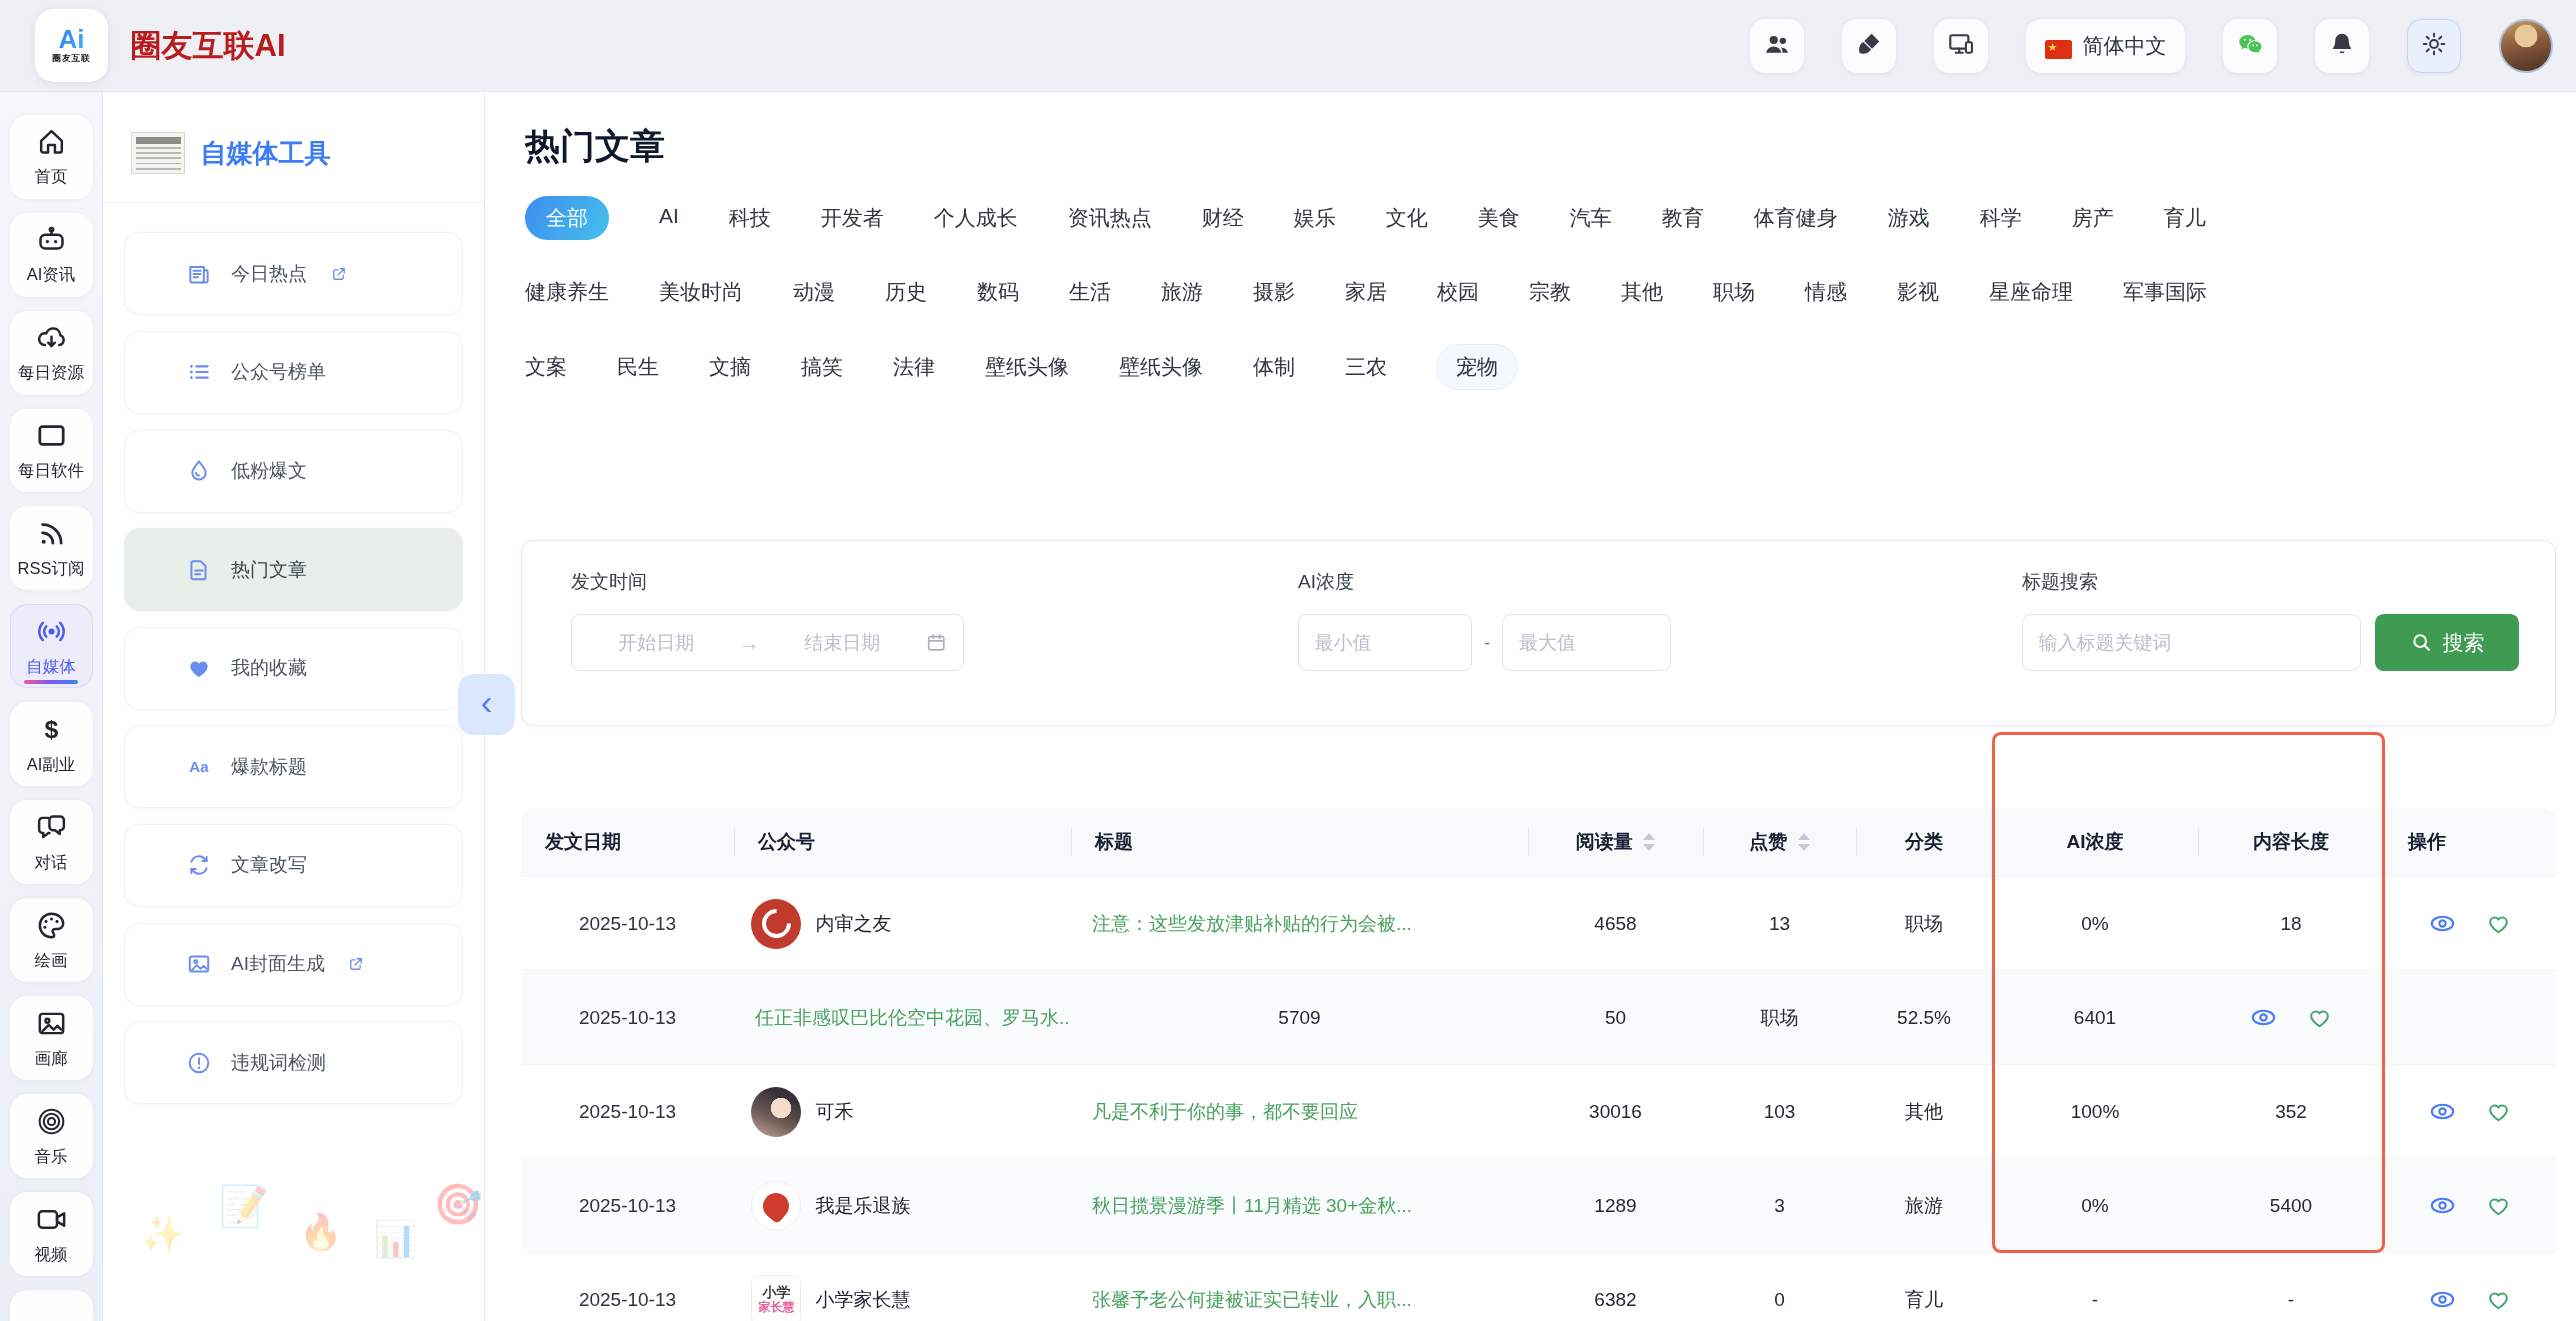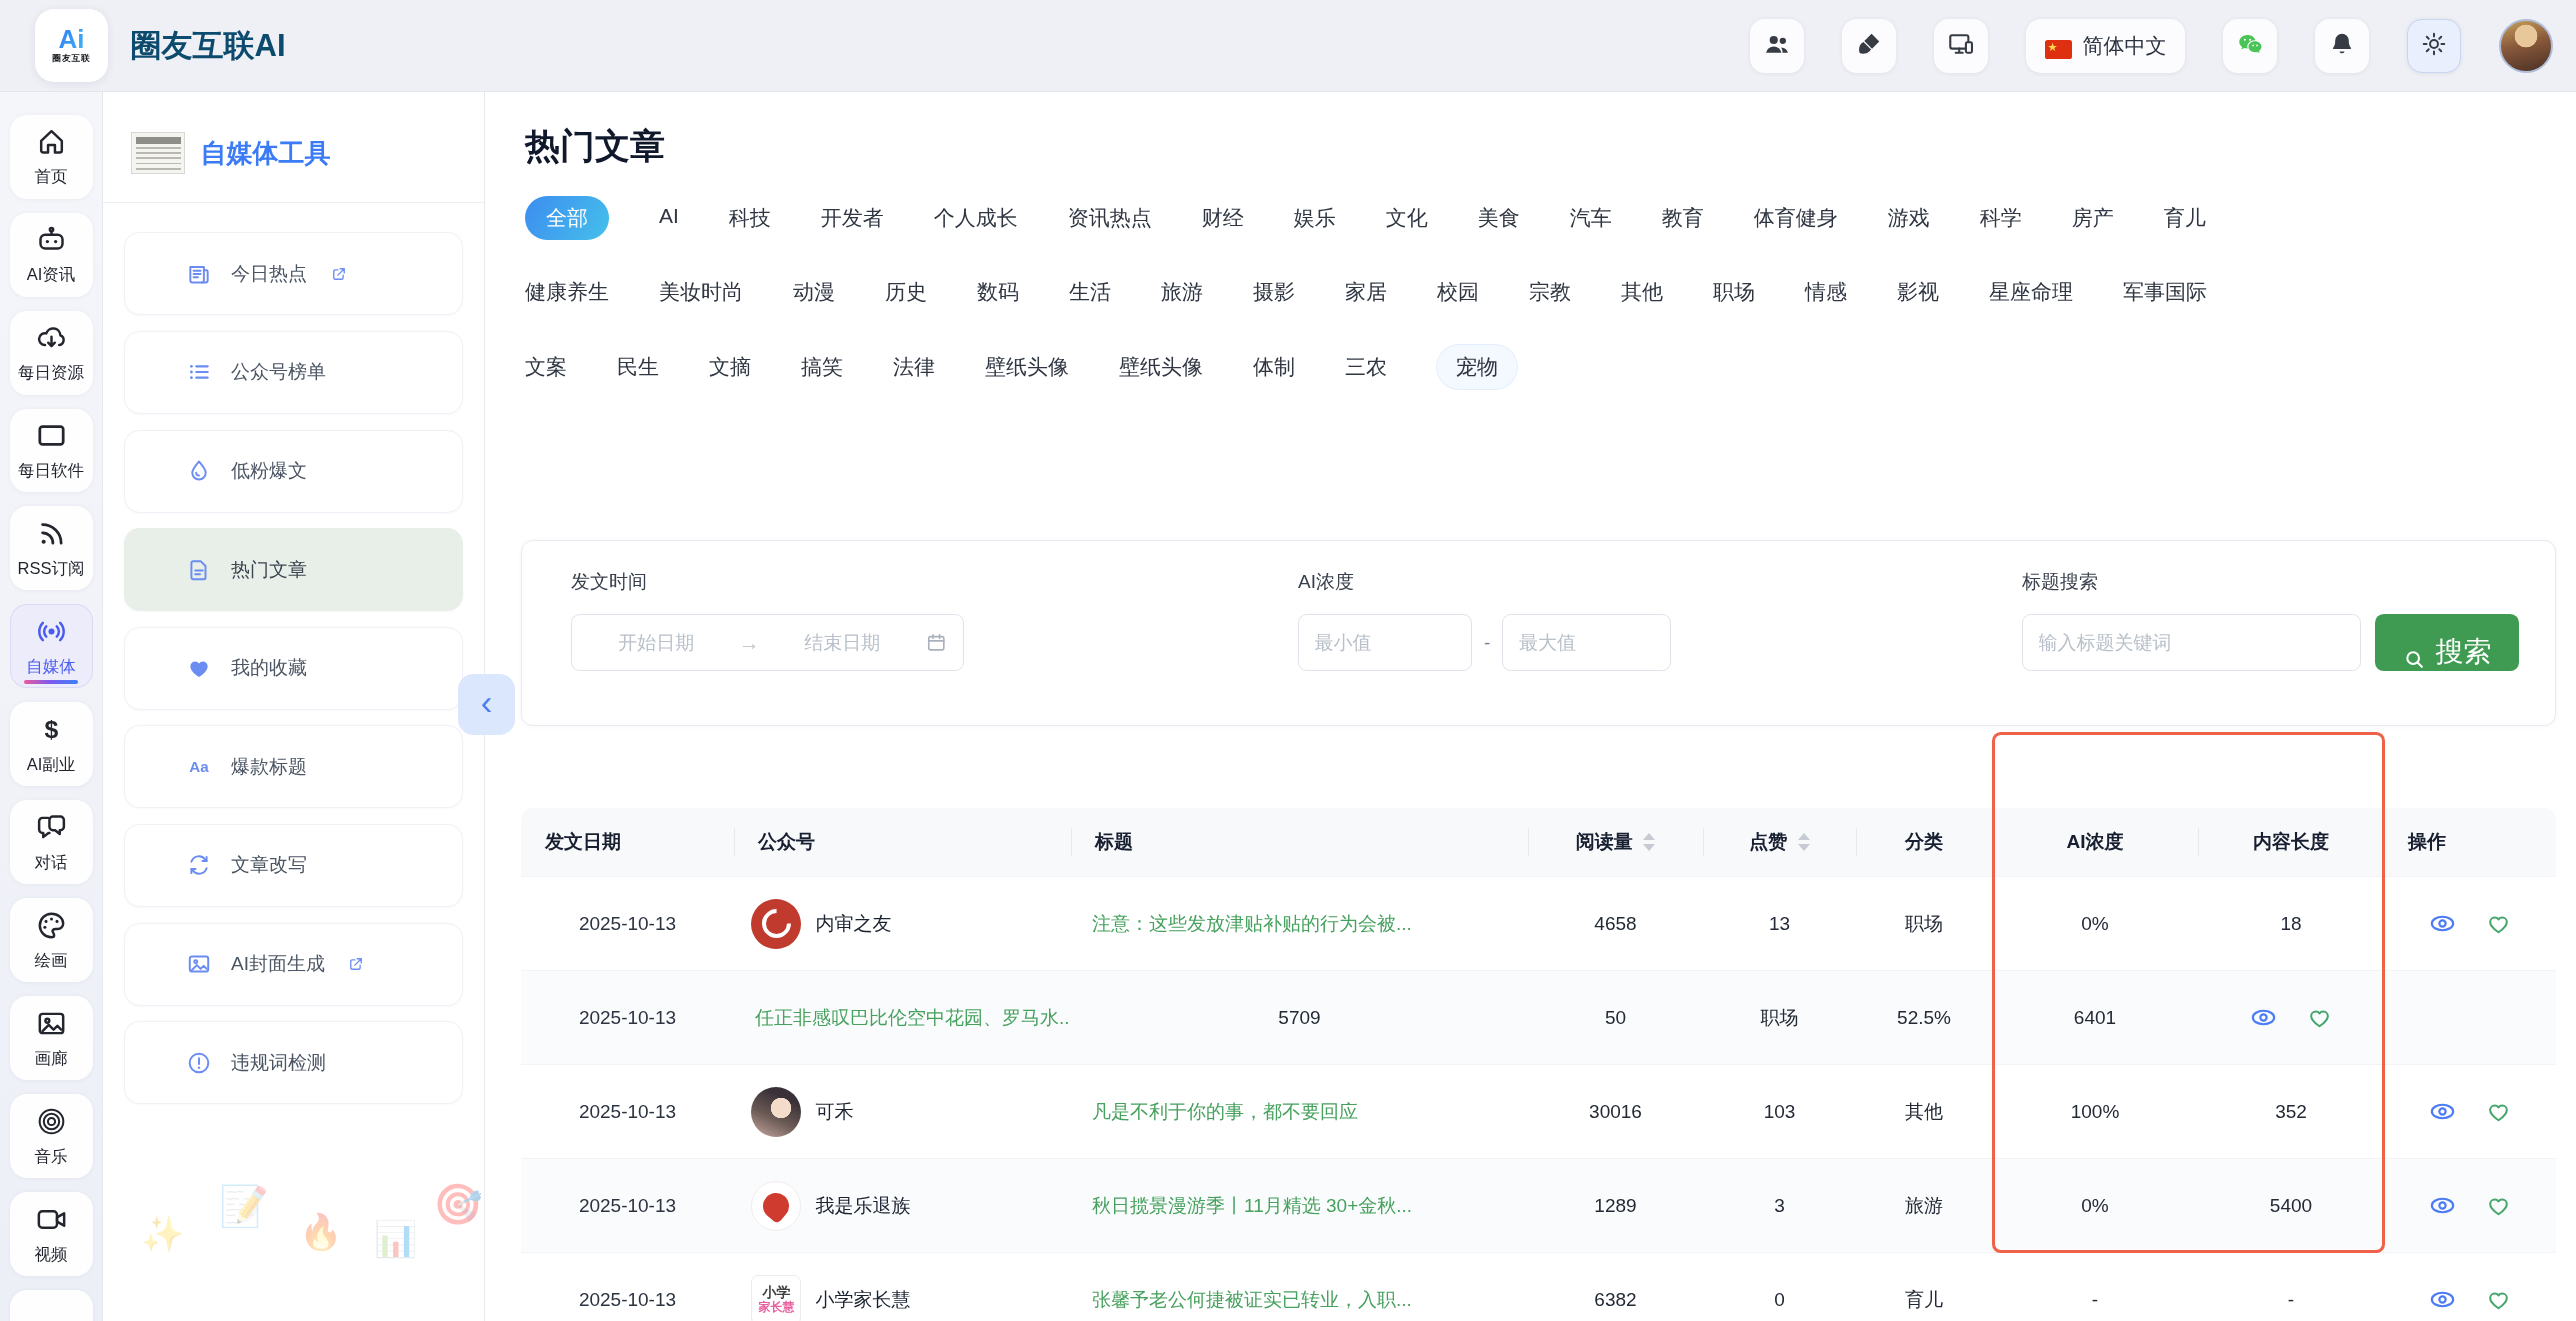--- a/index.html
+++ b/index.html
@@ -14,21 +14,21 @@
   .topbar { position:absolute; left:0; top:0; right:0; height:92px;
     display:flex; align-items:center; padding:0 22.6px 0 35px;
     border-bottom:0.9px solid #e2e5ed; z-index:3; }
   .logo-card { width:73px; height:73px; border-radius:19px; background:#fff;
     box-shadow:0 1.7px 8.7px rgba(30,40,80,.08); display:flex; flex-direction:column;
     align-items:center; justify-content:center; gap:1.7px; }
   .logo-ai { font-size:26px; font-weight:800;
     background:linear-gradient(120deg,#2f7df6,#43b3f3);
     -webkit-background-clip:text; background-clip:text; color:transparent; line-height:1; }
   .logo-sub { font-size:8.7px; font-weight:800; color:#15181d; letter-spacing:0.9px; }
-  .app-title { margin-left:22.6px; font-size:31px; font-weight:800; color:#0c4a6e; }
+  .app-title { margin-left:22.6px; font-size:31px; font-weight:800; color:#b91c1c; }
   .topbar-right { margin-left:auto; display:flex; align-items:center; gap:38px; }
   .tb-btn { height:54px; min-width:54px; border:none; border-radius:14.8px; background:#fcfcfe;
     display:flex; align-items:center; justify-content:center; gap:10.4px;
     box-shadow:0 0.9px 4.3px rgba(30,40,70,.07); color:#363b44; cursor:pointer; }
   .tb-btn svg { width:28px; height:28px; }
   .tb-btn.lang { padding:0 19px; font-size:21px; color:#2b3240; }
   .tb-btn.theme { background:#e9effc; border:1.7px solid #c5d5f2; }
   .flag { display:inline-flex; width:27px; height:19px; background:#de2f10; border-radius:2.6px;
     color:#ffd94d; font-size:11.3px; line-height:1; padding:1.7px 0 0 2.6px; }
   .tb-avatar { width:54px; height:54px; border-radius:50%; border:2.6px solid #aebdd8; cursor:pointer;
@@ -111,21 +111,21 @@
   .date-input .arrow { color:#c3c9d2; font-size:21px; }
   .date-input .cal { color:#aab1bc; display:flex; }
   .date-input .cal svg { width:22.6px; height:22.6px; }
   input.finput { padding:0 15.6px; outline:none; font-family:inherit; }
   input.finput::placeholder { color:#b9c0ca; }
   .num { width:174px; }
   .num2 { width:169px; }
   .dash { margin:0 12px; color:#7c828c; font-size:19px; }
   .search-input { width:339px; }
   .search-btn { margin-left:14px; width:144px; height:57px; border:none; border-radius:8.7px;
-    background:#3f9b51; color:#fff; font-size:28px; display:flex; align-items:flex-end;
+    background:#3f9b51; color:#fff; font-size:21px; display:flex; align-items:center;
     justify-content:center; gap:10.4px; cursor:pointer; font-family:inherit; }
   .search-btn svg { width:22.6px; height:22.6px; }
   
   .table-card { position:absolute; left:36px; top:716px; width:2035px; border-radius:12px 12px 0 0; }
   .t-head, .t-row { display:grid;
     grid-template-columns:213px 337px 457px 175px 153px 136px 206px 186px 172px; }
   .t-head { height:68px; background:#f8f9fb; border-radius:12px 12px 0 0;
     align-items:center; font-size:19px; font-weight:700; color:#181f30; }
   .th { position:relative; height:100%; display:flex; align-items:center; padding-left:24px; }
   .th.center { justify-content:center; padding-left:0; }

